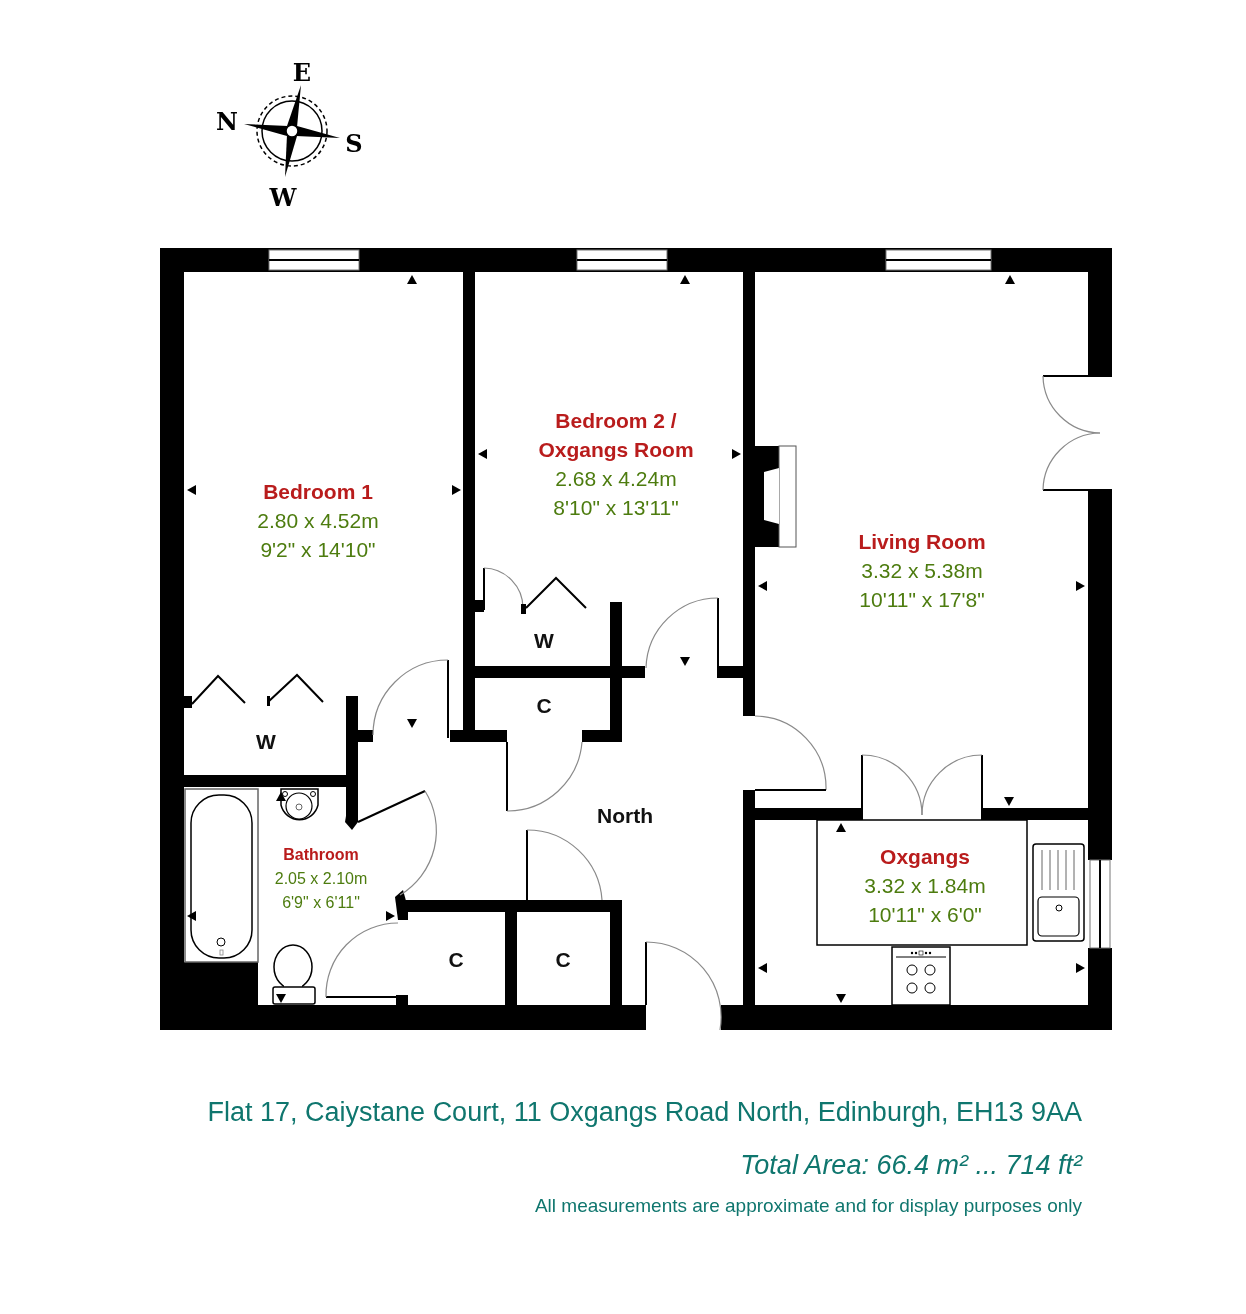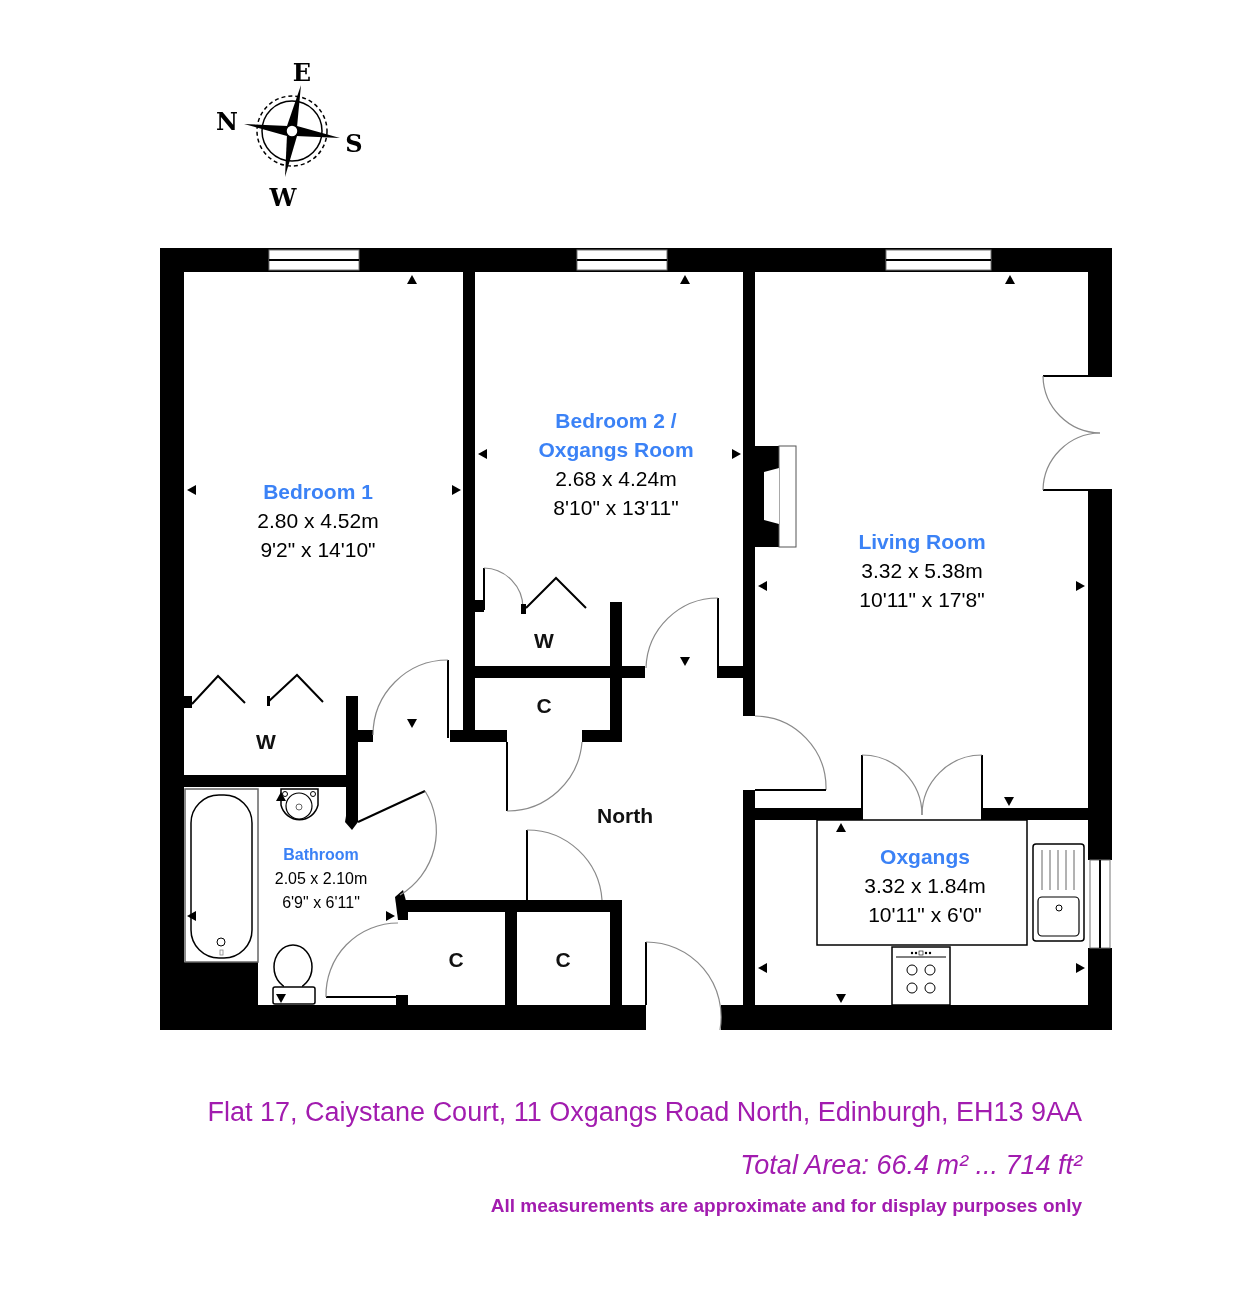--- a/index.html
+++ b/index.html
@@ -3,30 +3,30 @@
 <meta charset="utf-8">
 <style>
   html, body { margin: 0; padding: 0; background: #ffffff; }
   body { width: 1246px; height: 1314px; position: relative; overflow: hidden; font-family: "Liberation Sans", sans-serif; color: #1a1a1a; }
   svg.plan { position: absolute; left: 0; top: 0; }
   .wall { fill: #000; }
   .thin { fill: none; stroke: #000; stroke-width: 2; }
   .arc { fill: none; stroke: #8a8a8a; stroke-width: 1.2; }
   .arrow { fill: #000; }
   .label { position: absolute; text-align: center; transform: translateX(-50%); white-space: nowrap; line-height: 29px; }
-  .label .name { font-weight: bold; font-size: 21px; color: #3b82f6; display: block; }
-  .label .dim { font-size: 21px; color: #000000; display: block; }
+  .label .name { font-weight: bold; font-size: 21px; color: #b91c1c; display: block; }
+  .label .dim { font-size: 21px; color: #4d7c0f; display: block; }
   .label.small { line-height: 24px; }
   .label.small .name, .label.small .dim { font-size: 16px; }
   .tag { position: absolute; font-weight: bold; font-size: 21px; transform: translate(-50%, -50%); color: #111; }
   .compass-letter { position: absolute; font-family: "DejaVu Serif", serif; font-weight: bold; font-size: 24px; color: #000; transform: translate(-50%, -50%); }
-  .footer { position: absolute; right: 164px; text-align: right; color: #a21caf; white-space: nowrap; }
+  .footer { position: absolute; right: 164px; text-align: right; color: #0f766e; white-space: nowrap; }
   .addr { top: 1097px; font-size: 27px; }
   .area { top: 1150px; font-size: 27px; font-style: italic; }
-  .disc { top: 1195px; font-size: 19px; font-weight: bold; }
+  .disc { top: 1195px; font-size: 19px; }
 </style>
 </head>
 <body>
 
 <svg class="plan" width="1246" height="1314">
 
   <g>
     <circle cx="292" cy="131" r="35" fill="none" stroke="#000" stroke-width="1.5" stroke-dasharray="4,3"></circle>
     <circle cx="292" cy="131" r="30" fill="none" stroke="#000" stroke-width="1.5"></circle>
     <polygon points="301,85 297,127 287,126" fill="#000"></polygon>

